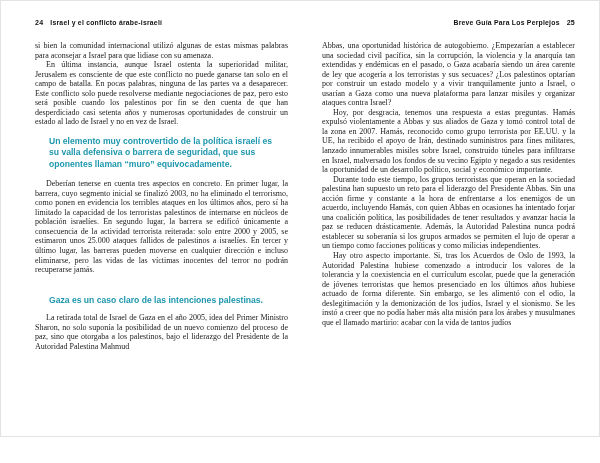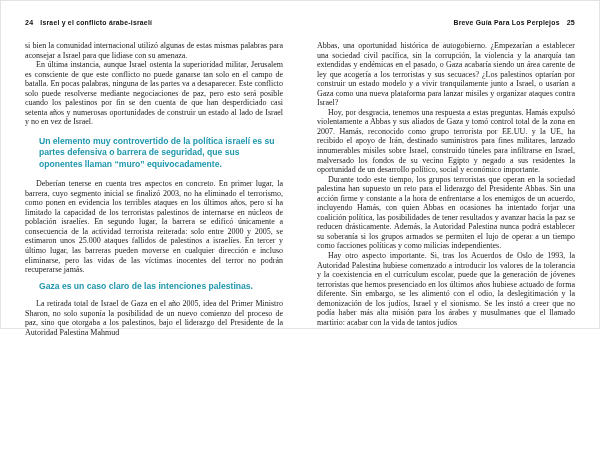--- a/index.html
+++ b/index.html
@@ -3,24 +3,24 @@
 <meta charset="utf-8">
 <style>
   * { margin:0; padding:0; box-sizing:border-box; }
   html, body { background:#ffffff; }
   body {
     width:600px; height:463px; overflow:hidden;
     font-family:"Liberation Serif", serif;
     color:#1b1b1b;
   }
   .spread {
-    width:600px; height:329px;
+    width:600px; height:437px;
     background:#ffffff;
     border:1px solid #e3e3e3;
-    padding:18px 24px 14px 24px;
+    padding:18px 24px 14px 34px;
     display:flex;
     gap:34px;
   }
   .page { flex:1 1 0; min-width:0; }
   .page-header {
     font-family:"Liberation Sans", sans-serif;
     font-weight:bold;
     font-size:6.8px;
     letter-spacing:0.25px;
     color:#111;
@@ -42,36 +42,36 @@
   }
   .body.indent { text-indent:11px;font-family:Liberation Serif, serif; }
   .callout {
     font-family:"Liberation Sans", sans-serif;
     font-weight:bold;
     font-size:8.6px;
     line-height:11.4px;
     margin:9px 4px 9px 14px;
     text-align:left;
   }
-  .callout.heading { margin:6px 4px 7px 14px; }
+  .callout.heading { margin:20px 4px 7px 14px; }
 </style>
 </head>
 <body>
 
 <div class="spread">
 
   <div class="page">
     <div class="page-header left">
       <span class="page-num">24</span>
       <span class="header-title">Israel y el conflicto árabe-israelí</span>
     </div>
 
     <p class="body plain">si bien la comunidad internacional utilizó algunas de estas mismas palabras para aconsejar a Israel para que lidiase con su amenaza.</p>
     <p class="body indent">En última instancia, aunque Israel ostenta la superioridad militar, Jerusalem es consciente de que este conflicto no puede ganarse tan solo en el campo de batalla. En pocas palabras, ninguna de las partes va a desaparecer. Este conflicto solo puede resolverse mediante negociaciones de paz, pero esto será posible cuando los palestinos por fin se den cuenta de que han desperdiciado casi setenta años y numerosas oportunidades de construir un estado al lado de Israel y no en vez de Israel.</p>
-    <div class="callout accent" style="color: rgb(31, 151, 174);">Un elemento muy controvertido de la política israelí es su partes defensiva o barrera de seguridad, que sus oponentes llaman “muro” equivocadamente.</div>
+    <div class="callout accent" style="color: rgb(31, 151, 174);">Un elemento muy controvertido de la política israelí es su valla defensiva o barrera de seguridad, que sus oponentes llaman “muro” equivocadamente.</div>
     <p class="body indent">Deberían tenerse en cuenta tres aspectos en concreto. En primer lugar, la barrera, cuyo segmento inicial se finalizó 2003, no ha eliminado el terrorismo, como ponen en evidencia los terribles ataques en los últimos años, pero sí ha limitado la capacidad de los terroristas palestinos de internarse en núcleos de población israelíes. En segundo lugar, la barrera se edificó únicamente a consecuencia de la actividad terrorista reiterada: solo entre 2000 y 2005, se estimaron unos 25.000 ataques fallidos de palestinos a israelíes. En tercer y último lugar, las barreras pueden moverse en cualquier dirección e incluso eliminarse, pero las vidas de las víctimas inocentes del terror no podrán recuperarse jamás.</p>
     <div class="callout heading accent" style="color: rgb(31, 151, 174);">Gaza es un caso claro de las intenciones palestinas.</div>
     <p class="body indent">La retirada total de Israel de Gaza en el año 2005, idea del Primer Ministro Sharon, no solo suponía la posibilidad de un nuevo comienzo del proceso de paz, sino que otorgaba a los palestinos, bajo el liderazgo del Presidente de la Autoridad Palestina Mahmud</p>
   </div>
 
   <div class="page">
     <div class="page-header right">
       <span class="header-title">Breve Guía Para Los Perplejos</span>
       <span class="page-num">25</span>
     </div>

